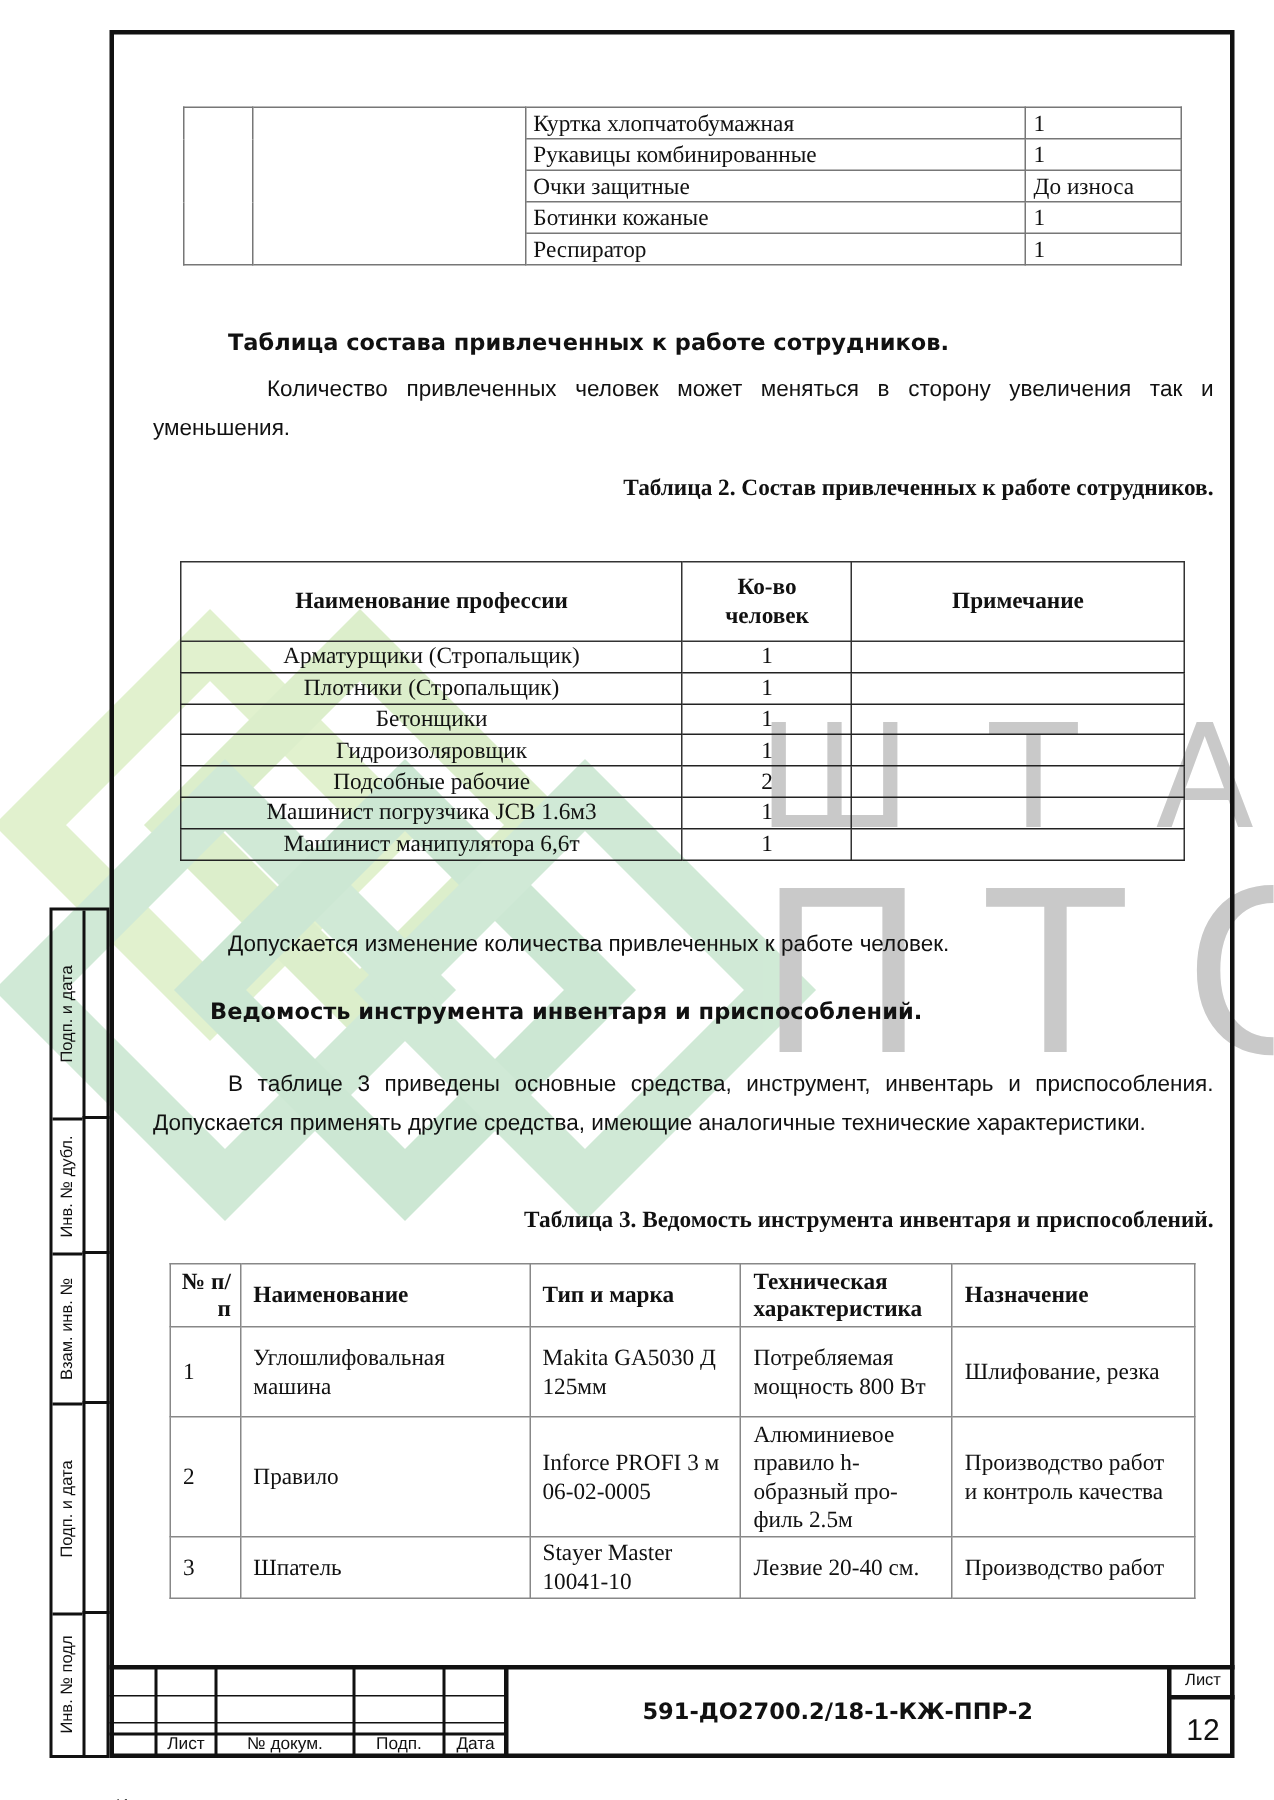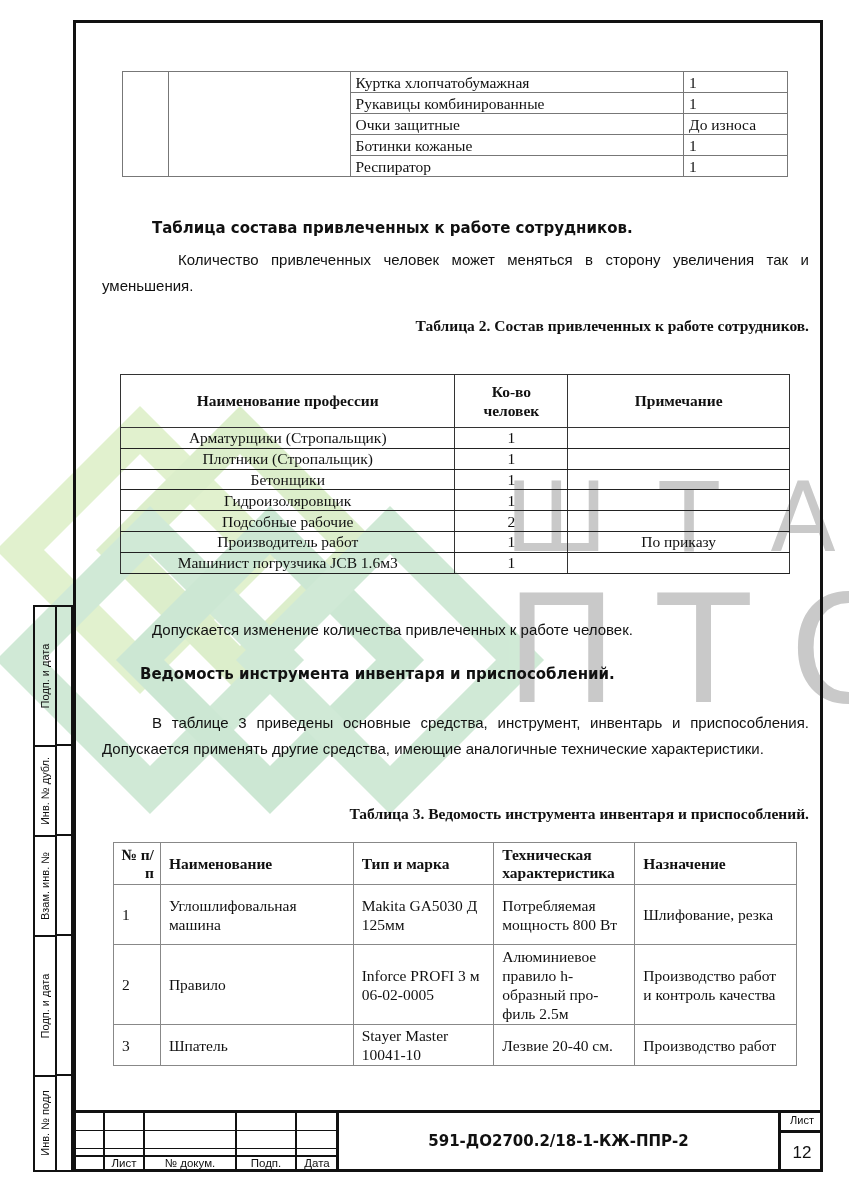--- a/index.html
+++ b/index.html
@@ -137,26 +137,26 @@
         <td>Гидроизоляровщик</td>
         <td>1</td>
         <td></td>
       </tr>
   <tr class="row">
         <td>Подсобные рабочие</td>
         <td>2</td>
         <td></td>
       </tr>
   <tr class="row">
-        <td>Производитель работ</td>
-        <td>1</td>
-        <td>По приказу</td>
-      </tr>
-  <tr class="row">
         <td>Машинист погрузчика JCB 1.6м3</td>
+        <td>1</td>
+        <td></td>
+      </tr>
+  <tr class="row">
+        <td>Машинист манипулятора 6,6т</td>
         <td>1</td>
         <td></td>
       </tr>
 </tbody>
   </table>
 
 <div class="content para-sans" style="left:152px;top:617px;">Допускается изменение количества привлеченных к работе человек.</div>
 
 <div class="content heading-sans" style="left:140px;top:665px;">Ведомость инструмента инвентаря и приспособлений.</div>
 <div class="content para-sans" style="left:102px;top:710px;width:707px;text-indent:50px;">В таблице 3 приведены основные средства, инструмент, инвентарь и приспособления. Допускается применять другие средства, имеющие аналогичные технические характеристики.</div>
@@ -242,14 +242,14 @@
   <div class="hl" style="left:705px;top:20px;width:45px;border-top-width:3px;"></div>
 
   <div class="lbl" style="left:0;top:47px;width:30px;margin-top:41px;">Изм</div>
   <div class="lbl" style="left:32px;top:47px;width:38px;">Лист</div>
   <div class="lbl" style="left:72px;top:47px;width:90px;">№ докум.</div>
   <div class="lbl" style="left:164px;top:47px;width:58px;">Подп.</div>
   <div class="lbl" style="left:224px;top:47px;width:40px;">Дата</div>
 
   <div class="lbl" style="left:266px;top:22px;width:439px;font-family:'DejaVu Sans',sans-serif;font-weight:bold;font-size:15px;">591-ДО2700.2/18-1-КЖ-ППР-2</div>
   <div class="lbl" style="left:708px;top:4px;width:42px;font-size:11px;">Лист</div>
-  <div class="lbl" style="left:708px;top:33px;width:42px;font-size:17px;">12</div>
+  <div class="lbl" style="left:708px;top:33px;width:42px;font-size:20px;">12</div>
 </div>
 
 </body></html>

